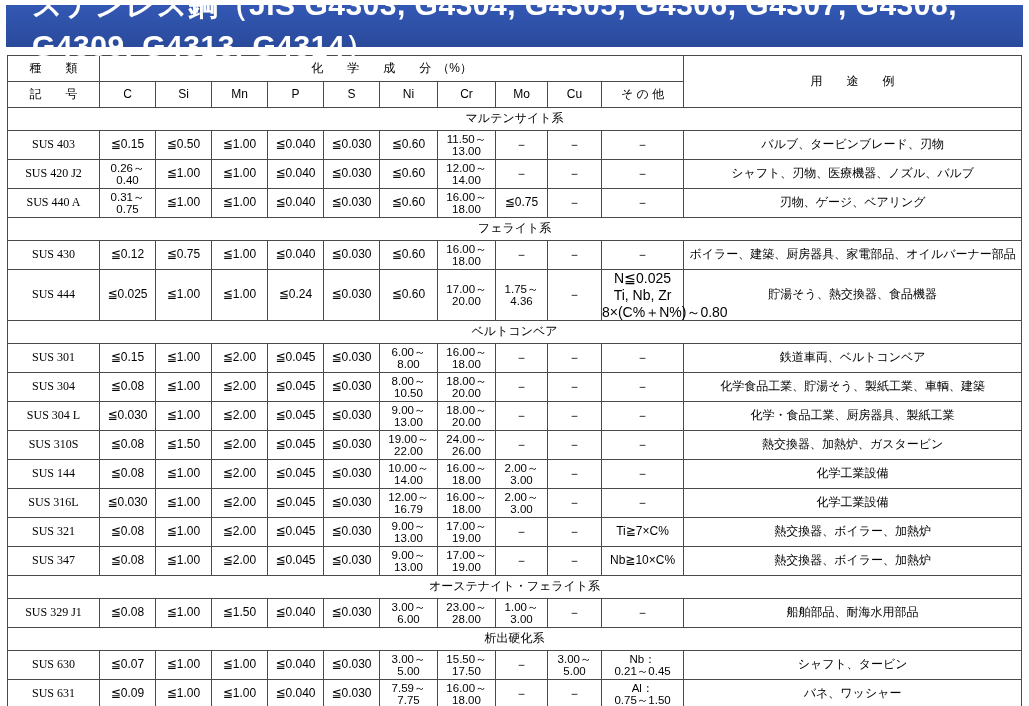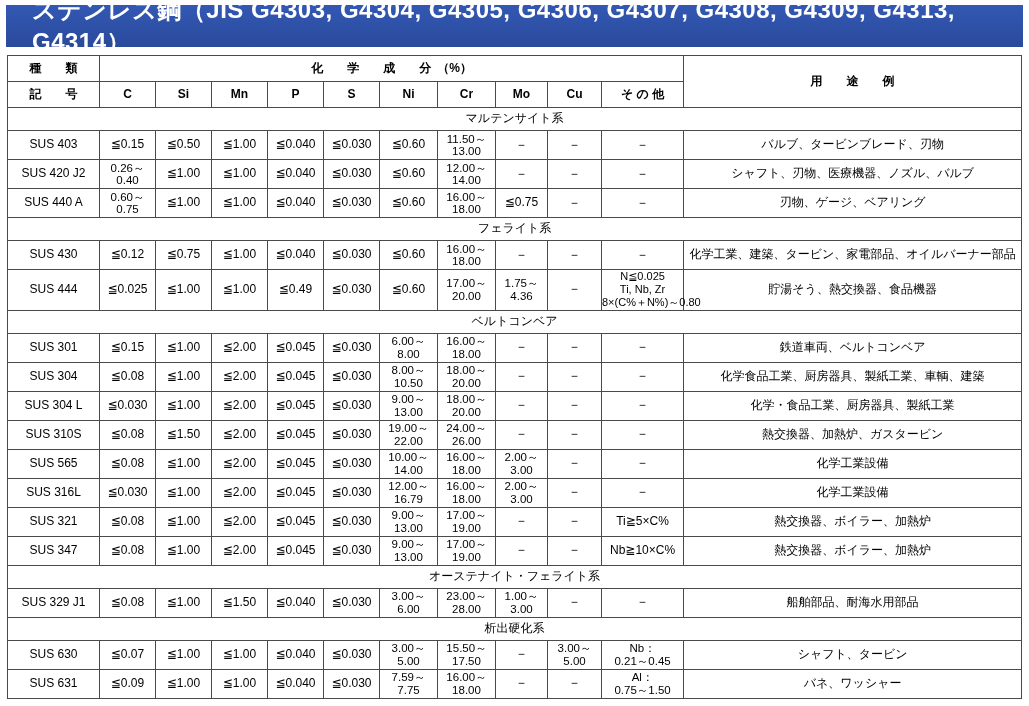--- a/index.html
+++ b/index.html
@@ -21,21 +21,21 @@
     box-sizing: border-box;
   }
   .title-bar {
     background: #2d4fa0;
     background: linear-gradient(to bottom, #3358b4 0%, #2a4a9b 100%);
     color: #ffffff;
     height: 42px;
     display: flex;
     align-items: center;
     padding-left: 26px;
-    font-size: 24px;
+    font-size: 30px;
     font-weight: bold;
     letter-spacing: 0.5px;
     margin: 5px 6px 8px 6px;
     width: 1017px;
     box-sizing: border-box;
   }
   table.main {
     border-collapse: collapse;
     margin-left: 7px;
     width: 1014px;
@@ -45,54 +45,55 @@
     border: 1px solid #4a4a4a;
     font-size: 12px;
     padding: 0;
     text-align: center;
     vertical-align: middle;
     background: #ffffff;
     line-height: 1.15;
   }
   th.hdr {
     background: #cfe4f5;
-    font-weight: bold;
+    font-weight: normal;
     height: 25px;
   }
   .grp-row td {
     background: #cfe4f5;
     text-align: left;
     font-size: 14px;
     padding: 3px 0 3px 7px;
     height: 22px;
     font-family: Liberation Serif, serif;
   }
   td.kigou {
     background: #ddeefb;
     text-align: left;
     padding-left: 7px;
     font-size: 13px;
     height: 28px;
+    font-family: Liberation Serif, serif;
   }
   td.num {
     font-size: 12px;
     white-space: nowrap;
   }
   td.use {
     text-align: left;
     padding-left: 8px;
     font-size: 12.5px;
   }
   .two-line {
     display: block;
     line-height: 1.08;
     font-size: 11.5px;
   }
   .tiny {
-    font-size: 11px;
+    font-size: 14px;
     line-height: 1.2;
     display: block;
   }
   .sp {
     letter-spacing: 6px;
   }
   .dash {
     font-size: 13px;
   }
 </style>
@@ -177,21 +178,21 @@
             <span class="two-line">14.00</span>
           </td>
           <td class="num"><span class="dash">－</span></td>
           <td class="num"><span class="dash">－</span></td>
           <td class="num"><span class="dash">－</span></td>
           <td class="use">シャフト、刃物、医療機器、ノズル、バルブ</td>
         </tr>
         <tr>
           <td class="kigou">SUS 440 A</td>
           <td class="num">
-            <span class="two-line">0.60～</span>
+            <span class="two-line">0.31～</span>
             <span class="two-line">0.75</span>
           </td>
           <td class="num">≦1.00</td>
           <td class="num">≦1.00</td>
           <td class="num">≦0.040</td>
           <td class="num">≦0.030</td>
           <td class="num">≦0.60</td>
           <td class="num">
             <span class="two-line">16.00～</span>
             <span class="two-line">18.00</span>
@@ -212,28 +213,28 @@
           <td class="num">≦0.040</td>
           <td class="num">≦0.030</td>
           <td class="num">≦0.60</td>
           <td class="num">
             <span class="two-line">16.00～</span>
             <span class="two-line">18.00</span>
           </td>
           <td class="num"><span class="dash">－</span></td>
           <td class="num"><span class="dash">－</span></td>
           <td class="num"><span class="dash">－</span></td>
-          <td class="use">化学工業、建築、タービン、家電部品、オイルバーナー部品</td>
+          <td class="use">ボイラー、建築、厨房器具、家電部品、オイルバーナー部品</td>
         </tr>
         <tr>
           <td class="kigou">SUS 444</td>
           <td class="num">≦0.025</td>
           <td class="num">≦1.00</td>
           <td class="num">≦1.00</td>
-          <td class="num">≦0.49</td>
+          <td class="num">≦0.24</td>
           <td class="num">≦0.030</td>
           <td class="num">≦0.60</td>
           <td class="num">
             <span class="two-line">17.00～</span>
             <span class="two-line">20.00</span>
           </td>
           <td class="num">
             <span class="two-line">1.75～</span>
             <span class="two-line">4.36</span>
           </td>
@@ -279,21 +280,21 @@
             <span class="two-line">8.00～</span>
             <span class="two-line">10.50</span>
           </td>
           <td class="num">
             <span class="two-line">18.00～</span>
             <span class="two-line">20.00</span>
           </td>
           <td class="num"><span class="dash">－</span></td>
           <td class="num"><span class="dash">－</span></td>
           <td class="num"><span class="dash">－</span></td>
-          <td class="use">化学食品工業、厨房器具、製紙工業、車輌、建築</td>
+          <td class="use">化学食品工業、貯湯そう、製紙工業、車輌、建築</td>
         </tr>
         <tr>
           <td class="kigou">SUS 304 L</td>
           <td class="num">≦0.030</td>
           <td class="num">≦1.00</td>
           <td class="num">≦2.00</td>
           <td class="num">≦0.045</td>
           <td class="num">≦0.030</td>
           <td class="num">
             <span class="two-line">9.00～</span>
@@ -322,21 +323,21 @@
           <td class="num">
             <span class="two-line">24.00～</span>
             <span class="two-line">26.00</span>
           </td>
           <td class="num"><span class="dash">－</span></td>
           <td class="num"><span class="dash">－</span></td>
           <td class="num"><span class="dash">－</span></td>
           <td class="use">熱交換器、加熱炉、ガスタービン</td>
         </tr>
         <tr>
-          <td class="kigou">SUS 565</td>
+          <td class="kigou">SUS 144</td>
           <td class="num">≦0.08</td>
           <td class="num">≦1.00</td>
           <td class="num">≦2.00</td>
           <td class="num">≦0.045</td>
           <td class="num">≦0.030</td>
           <td class="num">
             <span class="two-line">10.00～</span>
             <span class="two-line">14.00</span>
           </td>
           <td class="num">
@@ -384,21 +385,21 @@
           <td class="num">
             <span class="two-line">9.00～</span>
             <span class="two-line">13.00</span>
           </td>
           <td class="num">
             <span class="two-line">17.00～</span>
             <span class="two-line">19.00</span>
           </td>
           <td class="num"><span class="dash">－</span></td>
           <td class="num"><span class="dash">－</span></td>
-          <td class="num">Ti≧5×C%</td>
+          <td class="num">Ti≧7×C%</td>
           <td class="use">熱交換器、ボイラー、加熱炉</td>
         </tr>
         <tr>
           <td class="kigou">SUS 347</td>
           <td class="num">≦0.08</td>
           <td class="num">≦1.00</td>
           <td class="num">≦2.00</td>
           <td class="num">≦0.045</td>
           <td class="num">≦0.030</td>
           <td class="num">

